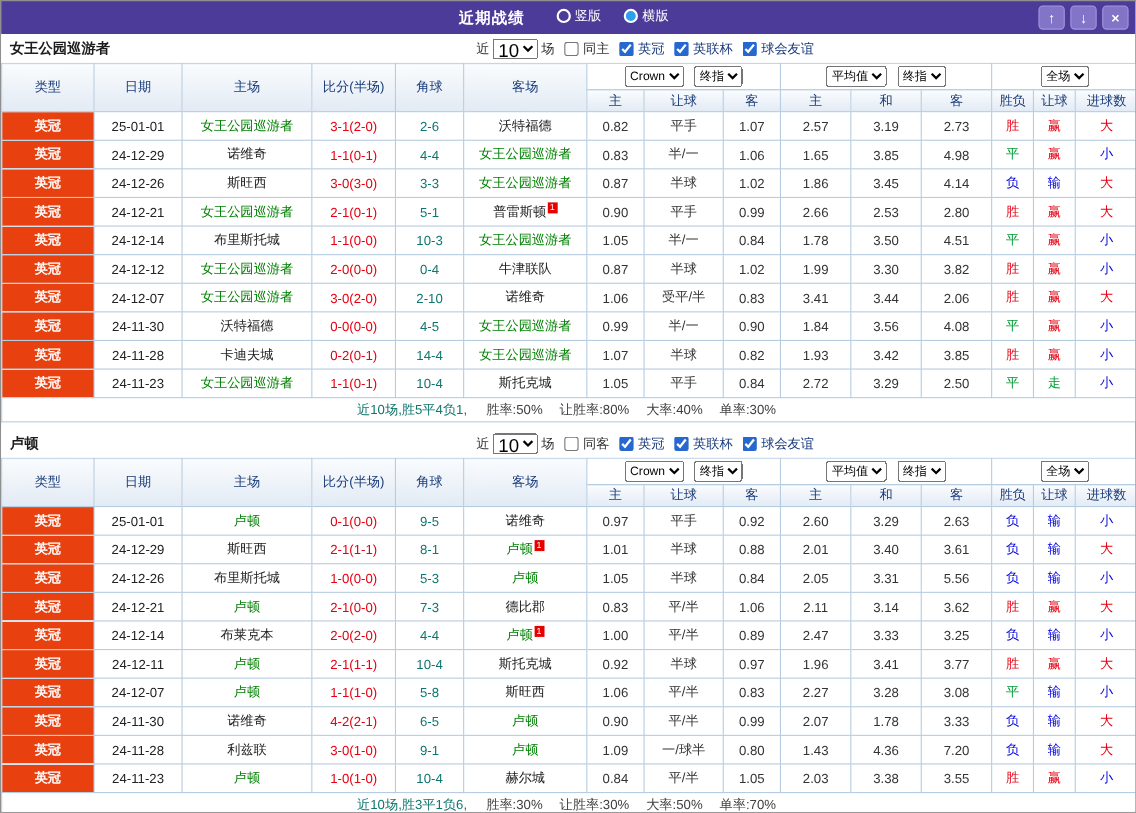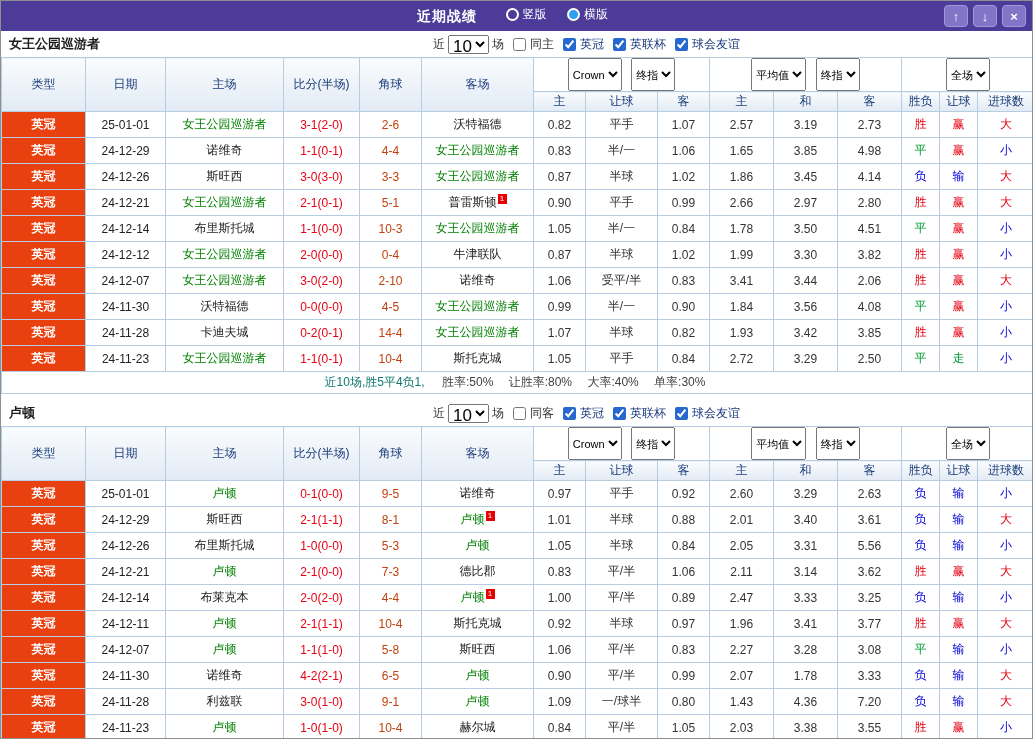--- a/index.html
+++ b/index.html
@@ -36,25 +36,25 @@
   
   table.stats-table { width:100%; border-collapse:collapse; table-layout:fixed; }
   .stats-table th, .stats-table td { border:1px solid #b6cce0; text-align:center;
        font-size:12px; padding:0; overflow:hidden; white-space:nowrap; }
   .stats-table { border:1px solid #95b3ce; }
   thead th { font-weight:normal; color:#1a3c79; }
   th.hl, tr.sub th { background:linear-gradient(180deg,#fafcfe 0%,#e2eaf4 100%); }
   tr.dd th.ddc { background:#fff; height:24px; }
   tr.dd th { height:24px; }
   tr.sub th { height:20px; }
-  .ddc select { font-size:11px; height:33px; margin:0 3px; }
+  .ddc select { font-size:11px; height:19px; margin:0 3px; }
   tbody td { height:26px; color:#222; background:#fff; }
   td.league { background:#e8400e; color:#fff; font-weight:bold; }
   td.score  { color:#e60012; }
-  td.corner { color:#c2410c; }
+  td.corner { color:#0f766e; }
   td.odds   { color:#333; }
   .focal { color:#008000; }
   .c-red   { color:#e60012; }
   .c-green { color:#009933; }
   .c-blue  { color:#0000dd; }
   sup.redcard { display:inline-block; background:#e60000; color:#fff; font-size:8px;
                 line-height:10px; min-width:9px; height:10px; margin-left:1px;
                 vertical-align:super; }
   tfoot td { height:22px; background:#fff; font-size:12px; }
   .sum-prefix { color:#0f766e; margin-right:8px; }
@@ -222,21 +222,21 @@
             <td class="league">英冠</td>
             <td>24-12-21</td>
             <td><span class="focal">女王公园巡游者</span></td>
             <td class="score">2-1(0-1)</td>
             <td class="corner">5-1</td>
             <td><span>普雷斯顿</span><sup class="redcard">1</sup></td>
             <td class="odds">0.90</td>
             <td class="odds">平手</td>
             <td class="odds">0.99</td>
             <td class="odds">2.66</td>
-            <td class="odds">2.97</td>
+            <td class="odds">2.53</td>
             <td class="odds">2.80</td>
             <td class="c-red">胜</td>
             <td class="c-red">赢</td>
             <td class="c-red">大</td>
           </tr>
           <tr>
             <td class="league">英冠</td>
             <td>24-12-14</td>
             <td><span>布里斯托城</span></td>
             <td class="score">1-1(0-0)</td>

